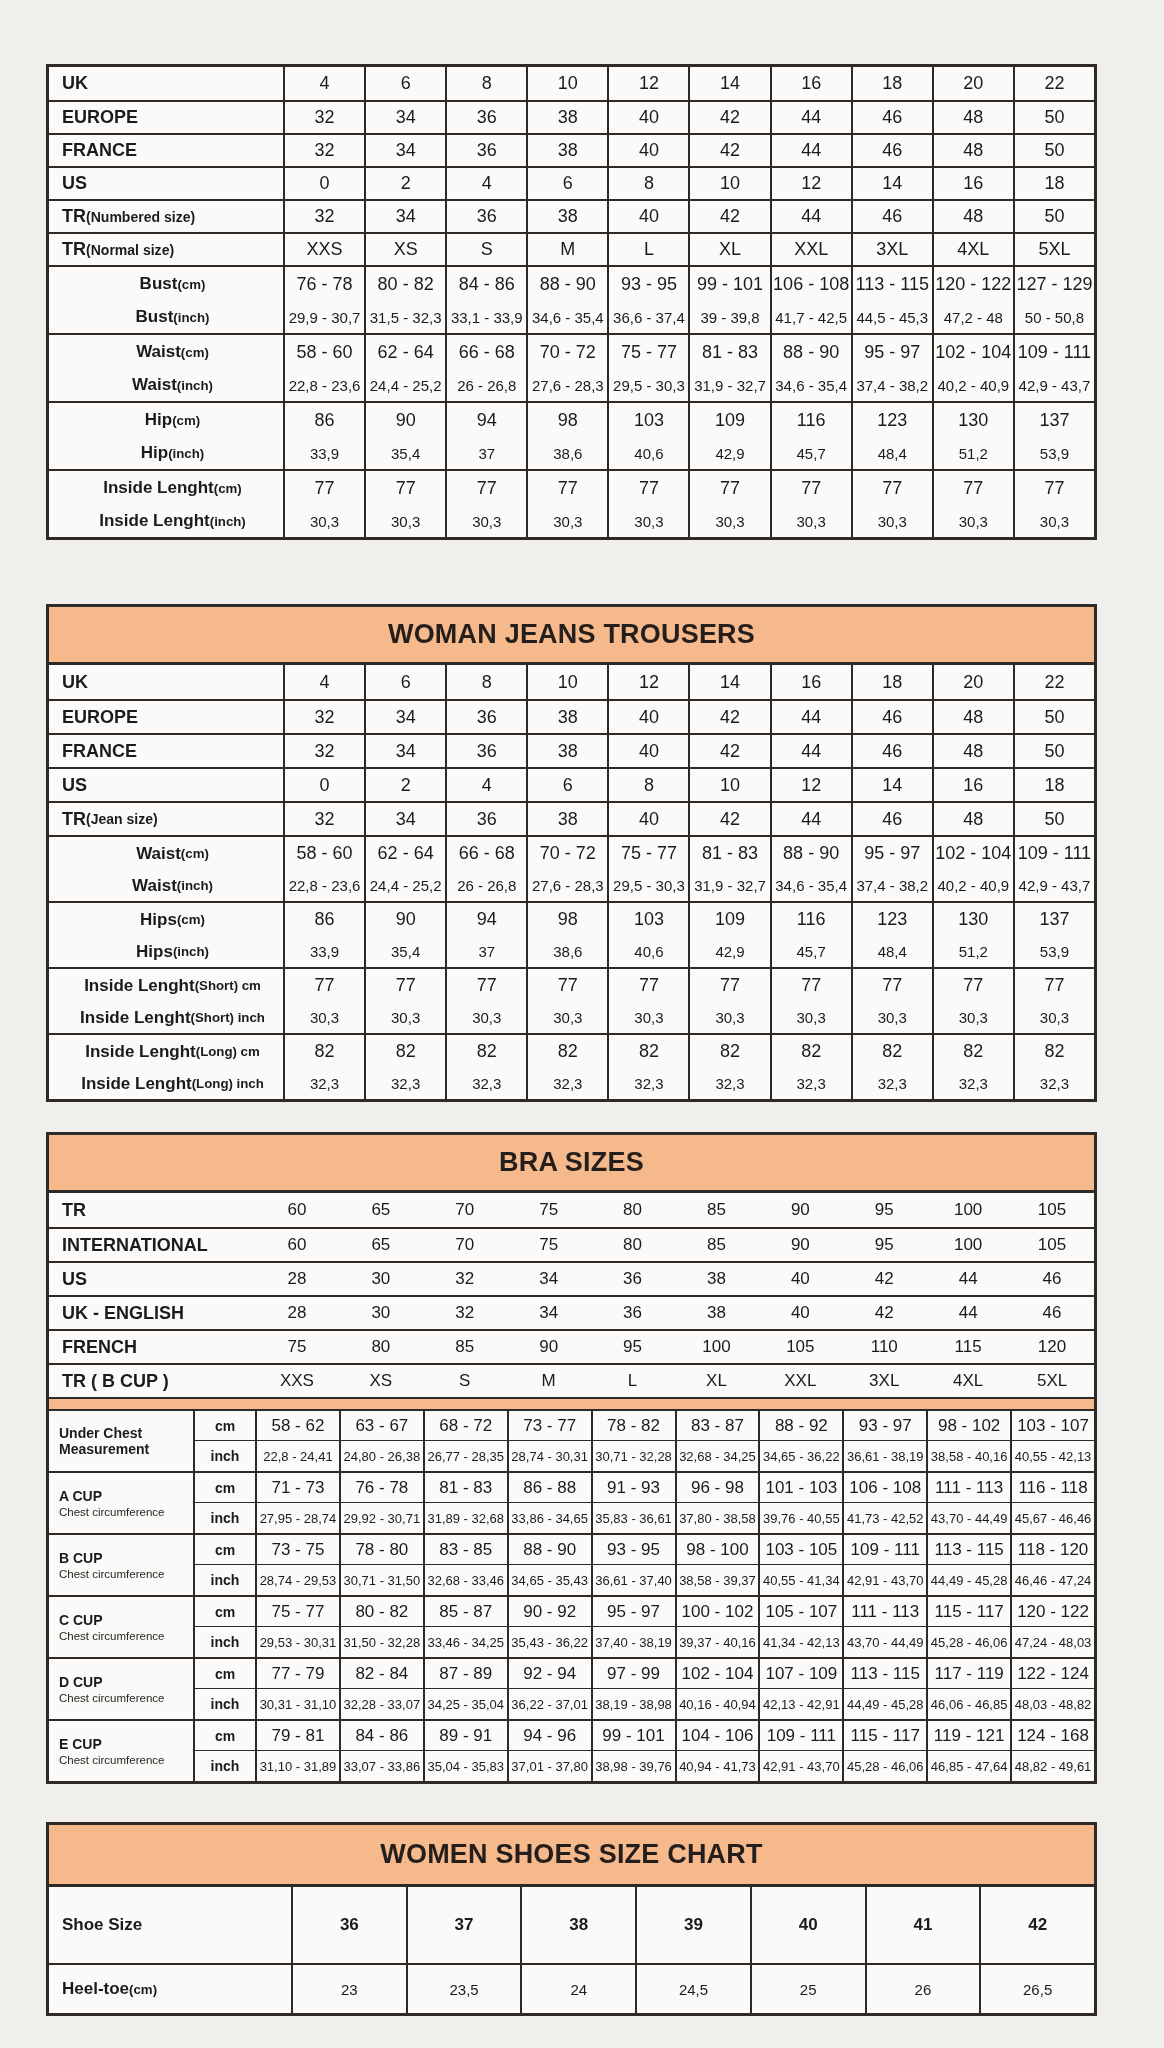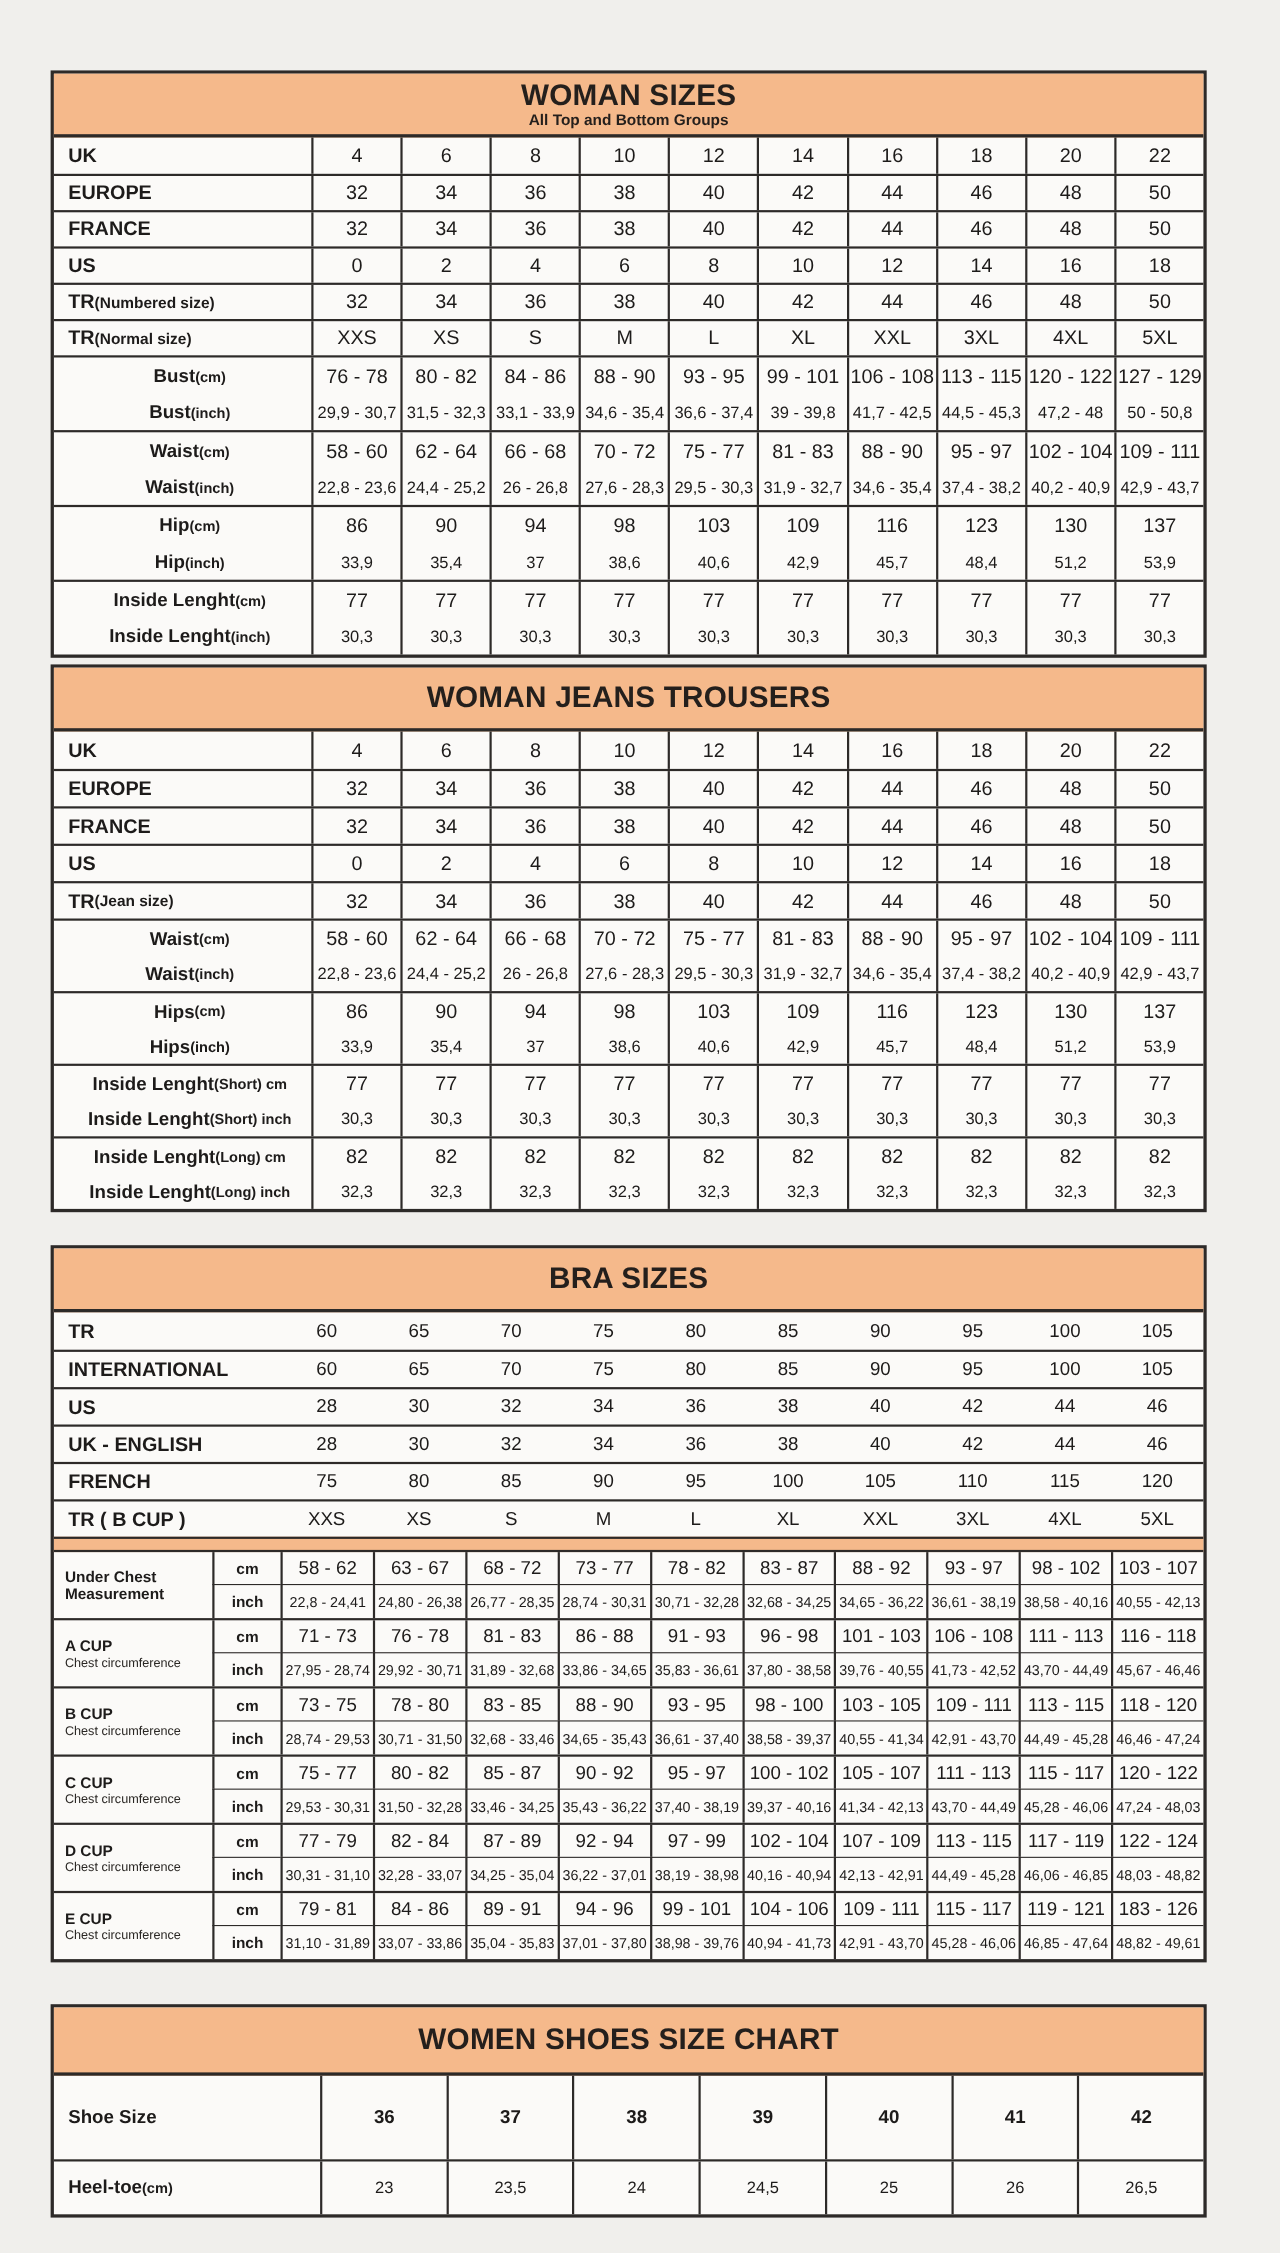--- a/index.html
+++ b/index.html
@@ -74,24 +74,20 @@
   .t4 .cell.label { font-size:17px; }
   .t4 .r0 { height:76px; }
   .t4 .r0 .cellv { font-weight:bold; font-size:17px; }
   .t4 .r1 { height:50px; }
   .t4 .r1 .cellv { font-size:15px; }
 </style>
 </head>
 <body>
 
 <section class="tbl t1">
-  <header class="band">
-    <div class="ttl">WOMAN SIZES</div>
-    <div class="sub">All Top and Bottom Groups</div>
-  </header>
   <div class="rows">
       <div class="row single">
         <div class="cell label">UK</div>
         <div class="cellv">4</div>
         <div class="cellv">6</div>
         <div class="cellv">8</div>
         <div class="cellv">10</div>
         <div class="cellv">12</div>
         <div class="cellv">14</div>
         <div class="cellv">16</div>
@@ -898,21 +894,21 @@
         <div class="u r1">cm</div>
         <div class="b r1">79 - 81</div>
         <div class="b r1">84 - 86</div>
         <div class="b r1">89 - 91</div>
         <div class="b r1">94 - 96</div>
         <div class="b r1">99 - 101</div>
         <div class="b r1">104 - 106</div>
         <div class="b r1">109 - 111</div>
         <div class="b r1">115 - 117</div>
         <div class="b r1">119 - 121</div>
-        <div class="b r1">183 - 126</div>
+        <div class="b r1">124 - 168</div>
         <div class="u r2">inch</div>
         <div class="s r2">31,10 - 31,89</div>
         <div class="s r2">33,07 - 33,86</div>
         <div class="s r2">35,04 - 35,83</div>
         <div class="s r2">37,01 - 37,80</div>
         <div class="s r2">38,98 - 39,76</div>
         <div class="s r2">40,94 - 41,73</div>
         <div class="s r2">42,91 - 43,70</div>
         <div class="s r2">45,28 - 46,06</div>
         <div class="s r2">46,85 - 47,64</div>

